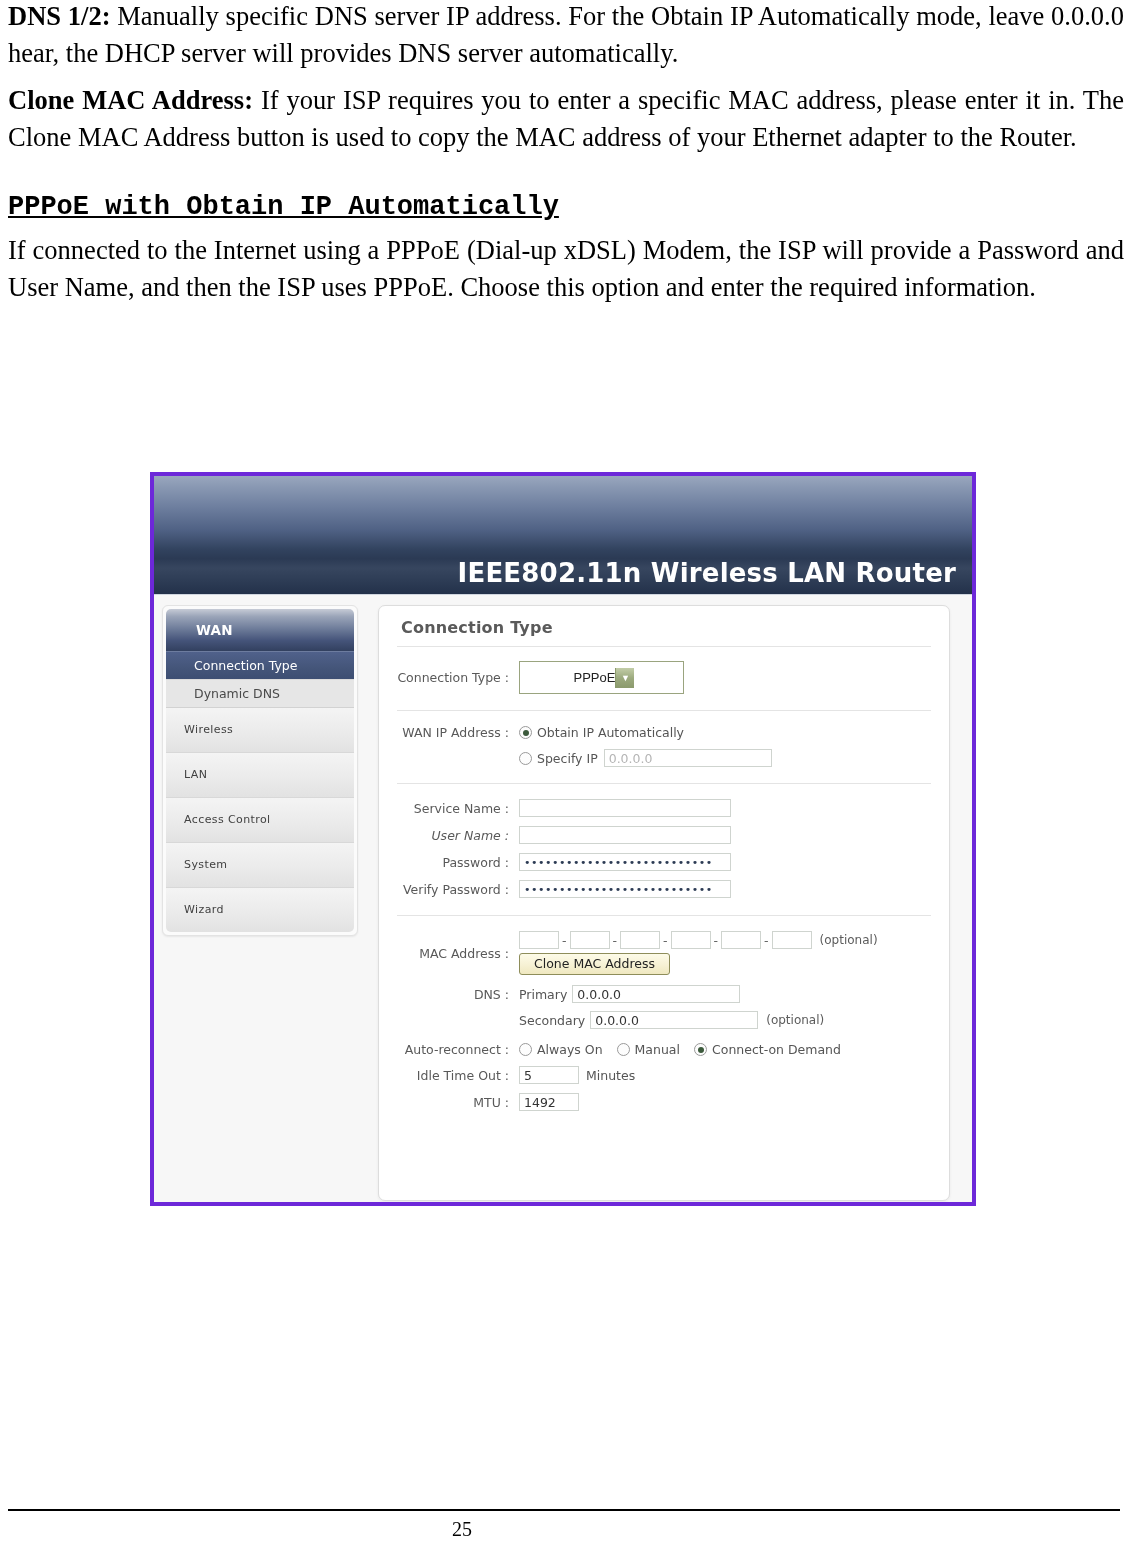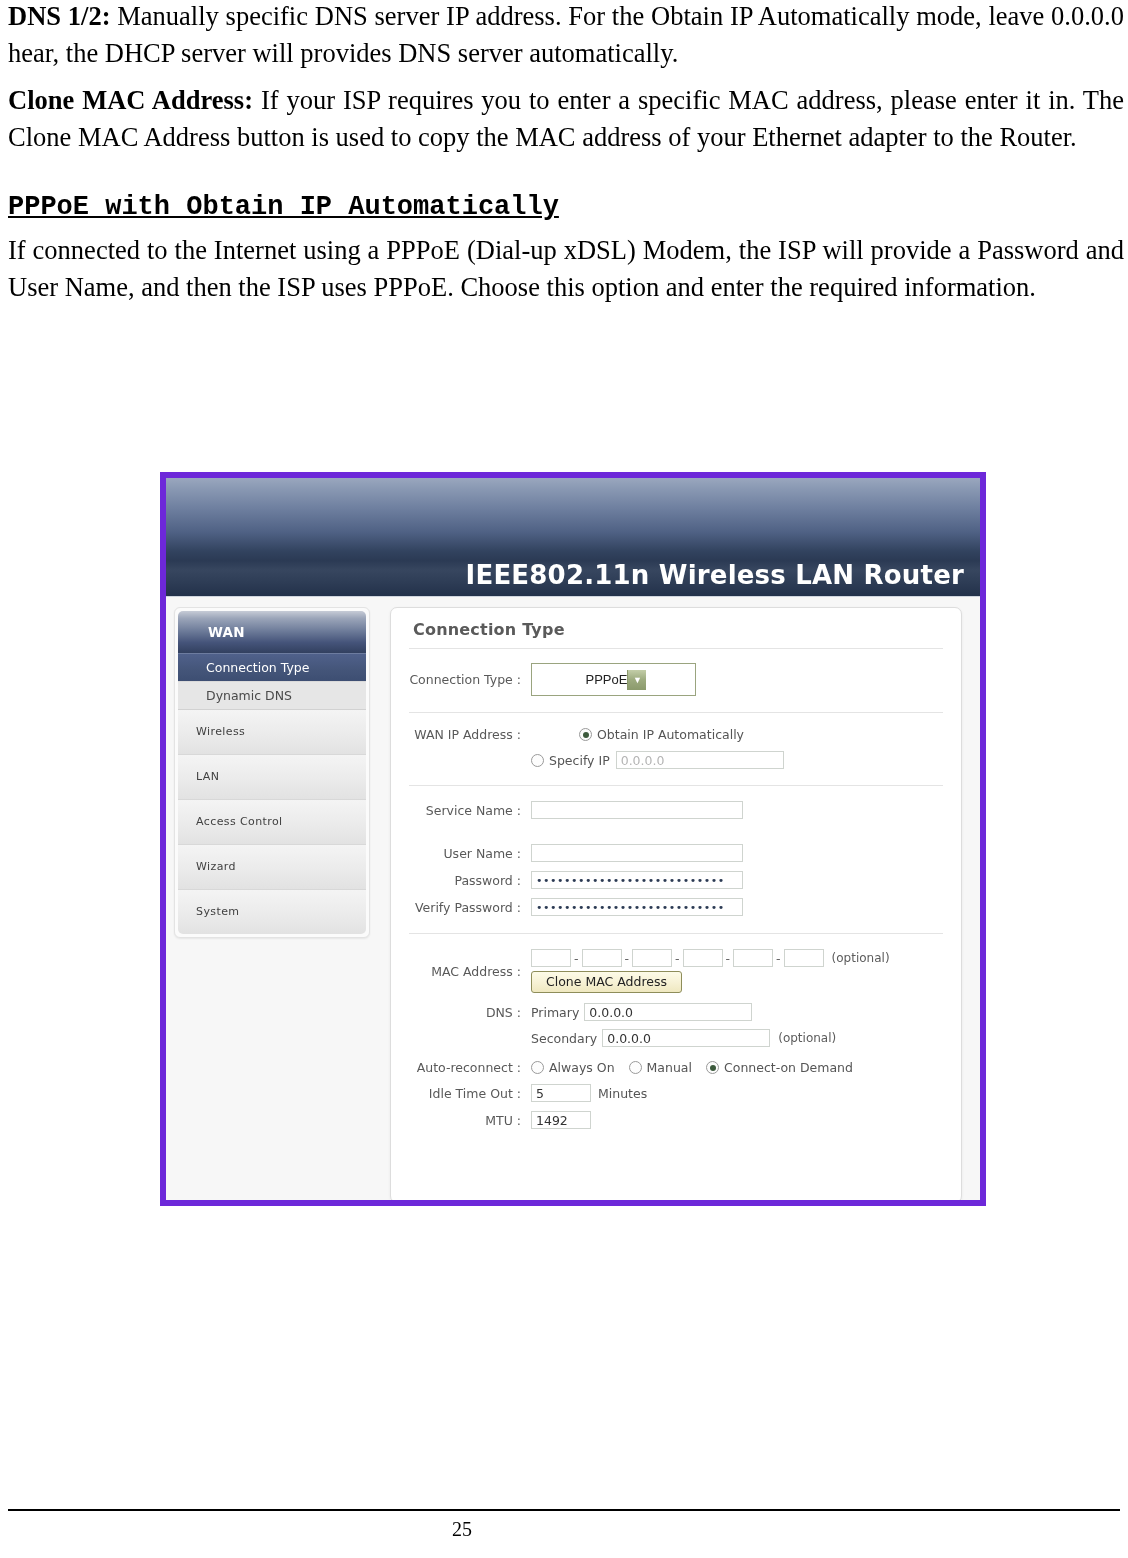--- a/index.html
+++ b/index.html
@@ -39,27 +39,27 @@
     font-weight: bold;
     color: #000;
     text-decoration: underline;
     margin: 34px 0 8px 0;
     line-height: 34px;
   }
 
   
   .shot {
     position: absolute;
-    left: 160px;
+    left: 150px;
     top: 472px;
     width: 826px;
     height: 734px;
     background: #ffffff;
     overflow: hidden;
-    border: 6px solid #6d28d9;
+    border: 4px solid #6d28d9;
     box-sizing: border-box;
   }
 
   .banner {
     position: relative;
     height: 118px;
     background: linear-gradient(to bottom,
       #9aa7be 0%,
       #8b9ab4 8%,
       #6e7f9f 26%,
@@ -326,42 +326,42 @@
 
   <div class="shot-body">
 
     <div class="sidebar">
       <div class="nav-group-head">WAN</div>
       <div class="nav-sub active">Connection Type</div>
       <div class="nav-sub plain">Dynamic DNS</div>
       <div class="nav-item">Wireless</div>
       <div class="nav-item">LAN</div>
       <div class="nav-item">Access Control</div>
+      <div class="nav-item">System</div>
       <div class="nav-item">Wizard</div>
-      <div class="nav-item">System</div>
     </div>
 
     <div class="panel">
 
       <div class="panel-title">Connection Type</div>
       <div class="rule"></div>
 
       <div class="frow" style="margin-top:14px;">
         <div class="flabel">Connection Type :</div>
         <div class="fval">
           <div class="sel">
             <span>PPPoE</span>
             <span class="sel-arrow">▼</span>
           </div>
         </div>
       </div>
 
       <div class="rule" style="margin-top:16px;"></div>
 
-      <div class="frow" style="margin-top:14px;gap:48px;">
+      <div class="frow" style="margin-top:14px;">
         <div class="flabel">WAN IP Address :</div>
         <div class="fval">
           <span class="radio on"></span>
           <span>Obtain IP Automatically</span>
         </div>
       </div>
 
       <div class="frow" style="margin-top:9px;">
         <div class="flabel"></div>
         <div class="fval">
@@ -373,21 +373,21 @@
 
       <div class="rule" style="margin-top:16px;"></div>
 
       <div class="frow" style="margin-top:15px;">
         <div class="flabel">Service Name :</div>
         <div class="fval">
           <span class="inp wide"></span>
         </div>
       </div>
 
-      <div class="frow" style="margin-top:25px;">
+      <div class="frow" style="margin-top:9px;font-style:italic;">
         <div class="flabel">User Name :</div>
         <div class="fval">
           <span class="inp wide"></span>
         </div>
       </div>
 
       <div class="frow" style="margin-top:9px;">
         <div class="flabel">Password :</div>
         <div class="fval">
           <span class="inp wide dots">•••••••••••••••••••••••••••</span>

